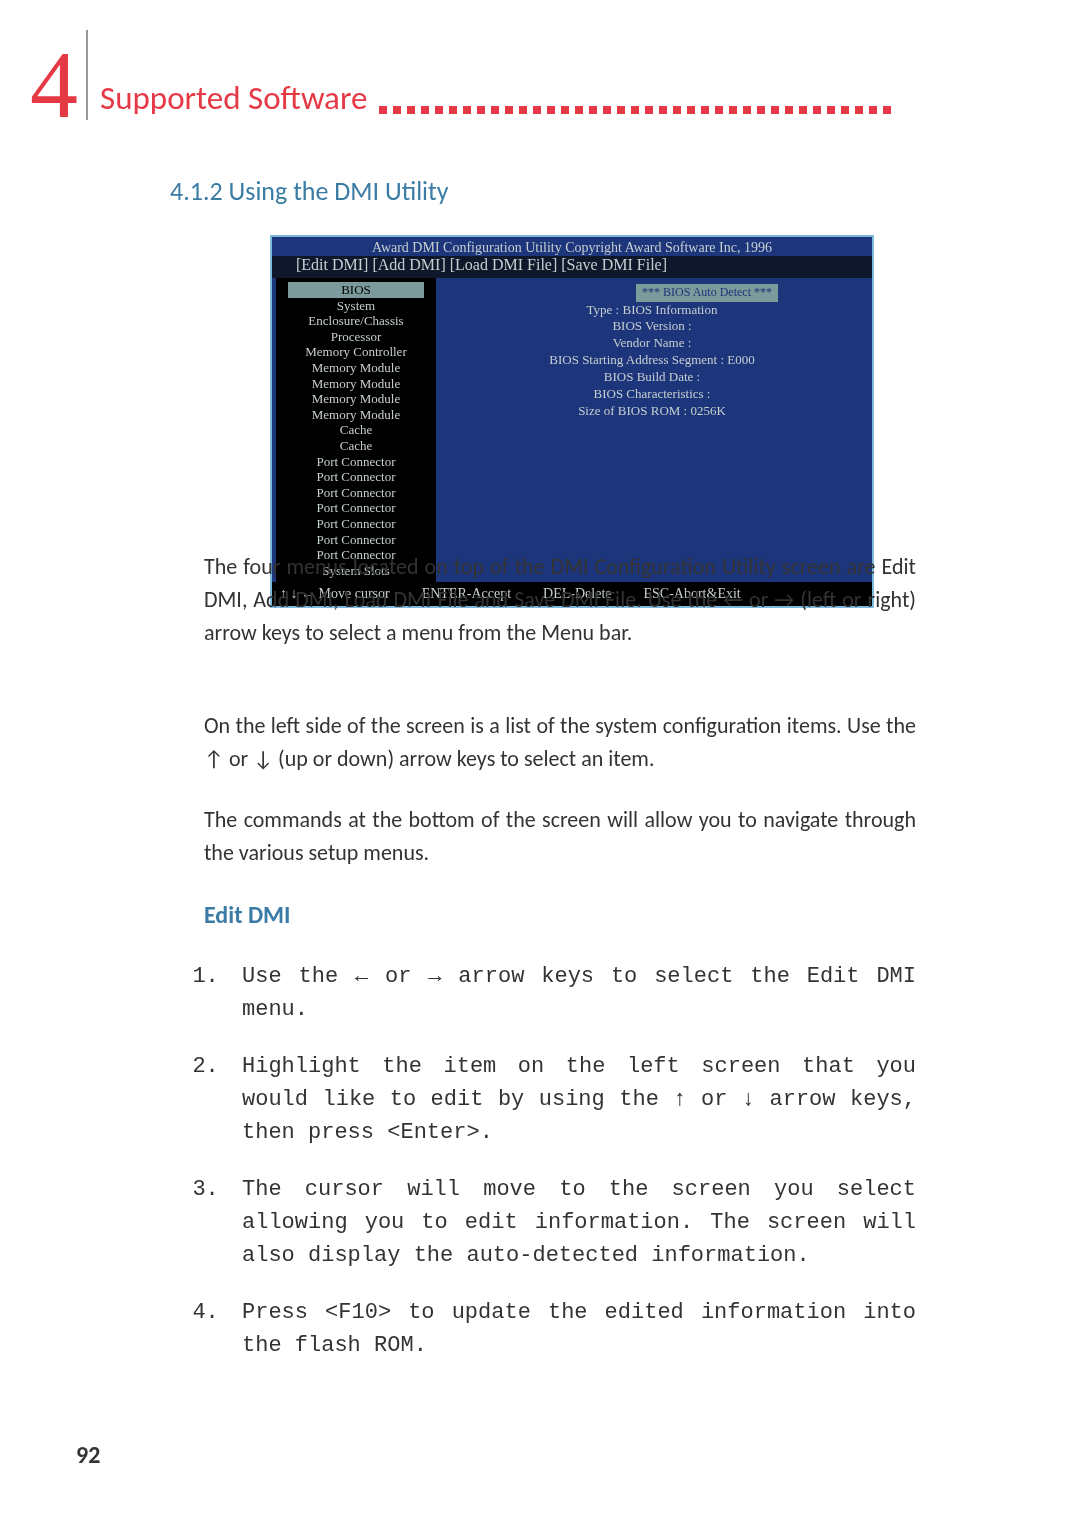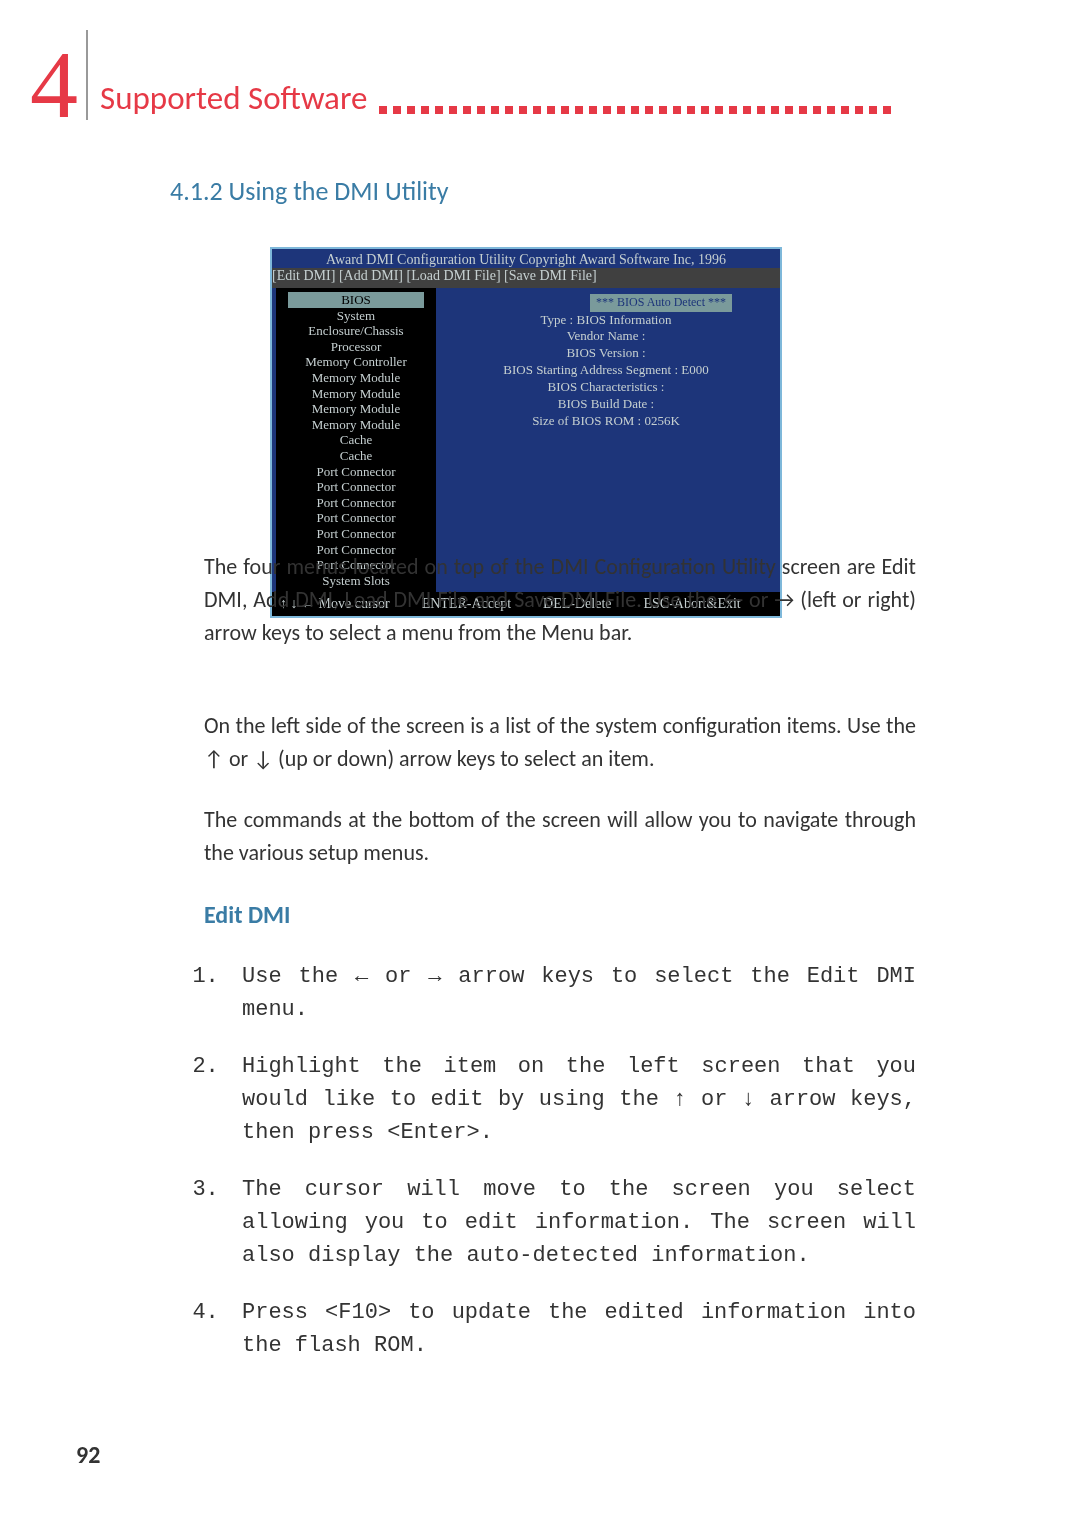--- a/index.html
+++ b/index.html
@@ -57,39 +57,38 @@
       top: 175px;
       left: 170px;
       font-size: 26px;
       color: #3a7ca5;
       font-weight: normal;
     }
     .utility-screen {
       position: absolute;
       top: 235px;
       left: 270px;
-      width: 512px;
+      width: 604px;
       border: 2px solid #7eb8da;
       background: #1d357a;
       font-family: 'Times New Roman', serif;
       font-size: 14px;
-      margin-top: 12px;
     }
     .utility-header {
       background: #1d357a;
       color: #c5cfd0;
       padding: 3px 8px 0 8px;
       text-align: center;
       font-size: 14px;
     }
     .utility-menus {
-      background: #404040;
-      color: #c5cfd0;
-      padding: 0 8px 4px 0;
-      font-size: 14px;
+      background: #0f172a;
+      color: #c5cfd0;
+      padding: 0 8px 4px 24px;
+      font-size: 16px;
     }
     .utility-body {
       display: flex;
       background: #1d357a;
       padding: 0 4px;
     }
     .utility-left {
       width: 160px;
       background: #000;
       padding: 4px 12px;
@@ -249,25 +248,25 @@
       <div>Port Connector</div>
       <div>Port Connector</div>
       <div>Port Connector</div>
       <div>Port Connector</div>
       <div>Port Connector</div>
       <div>System Slots</div>
     </div>
     <div class="utility-right">
       <div class="auto-detect">***  BIOS Auto Detect  ***</div>
       <div>Type  :  BIOS Information</div>
+      <div>   BIOS Version   :</div>
       <div>   Vendor Name   :</div>
-      <div>   BIOS Version   :</div>
       <div>   BIOS Starting Address Segment   :  E000</div>
+      <div>   BIOS Build Date   :</div>
       <div>   BIOS Characteristics   :</div>
-      <div>   BIOS Build Date   :</div>
       <div>   Size of BIOS ROM  :  0256K</div>
     </div>
   </div>
   <div class="utility-footer">
     <span>↑  ↓  ←  Move cursor</span>
     <span>ENTER-Accept</span>
     <span>DEL-Delete</span>
     <span>ESC-Abort&amp;Exit</span>
   </div>
 </div>

